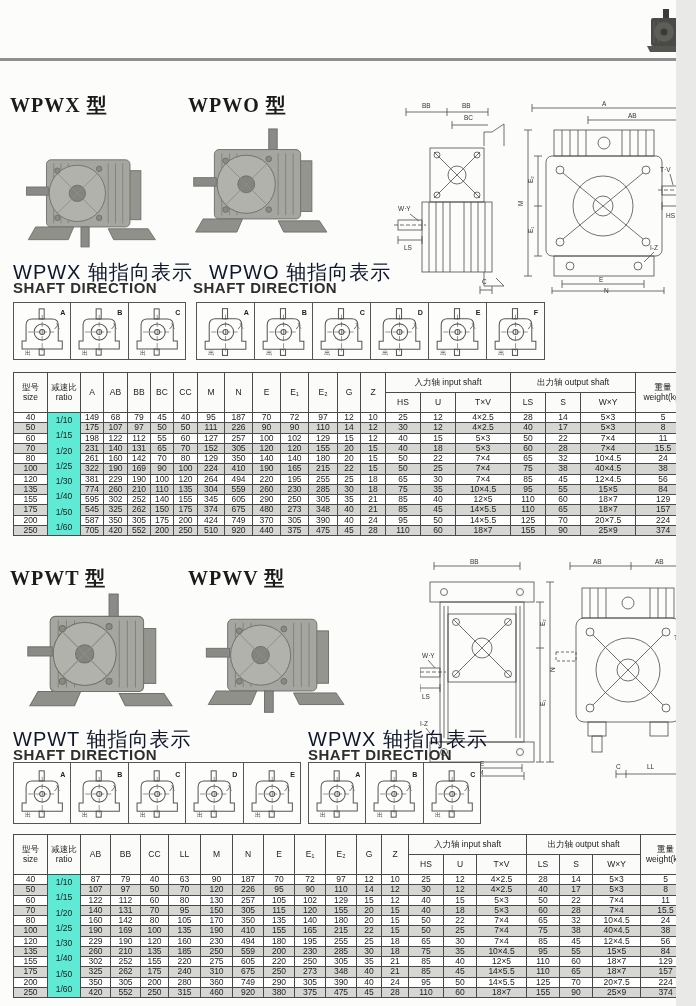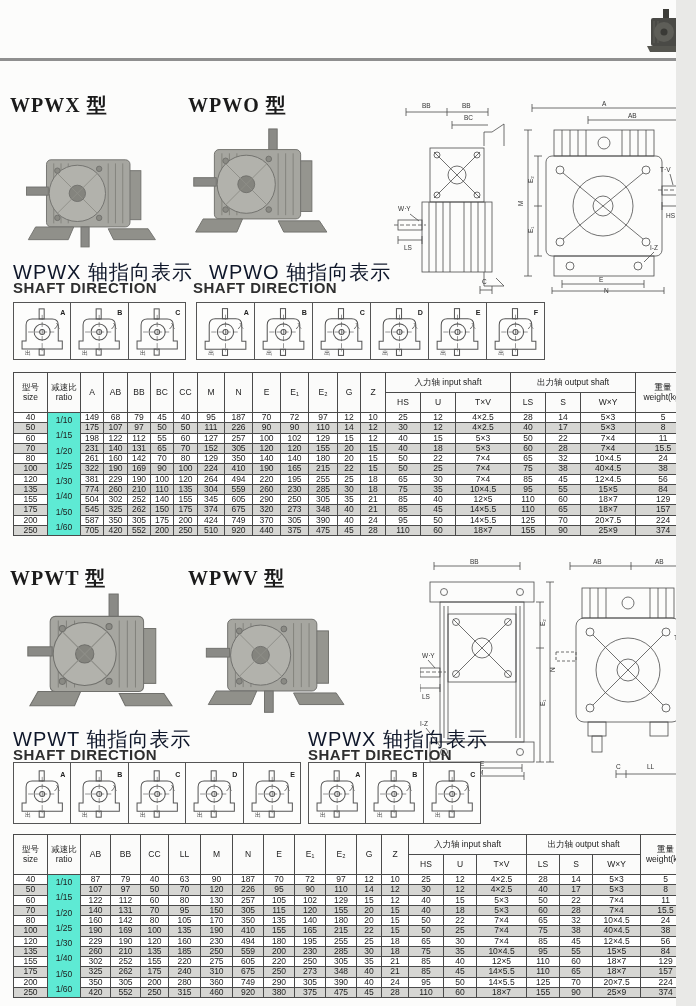--- a/index.html
+++ b/index.html
@@ -547,21 +547,21 @@
             <td>75</td>
             <td>35</td>
             <td>10×4.5</td>
             <td>95</td>
             <td>55</td>
             <td>15×5</td>
             <td>84</td>
           </tr>
           <tr>
             <td>155</td>
-            <td>504</td>
+            <td>595</td>
             <td>302</td>
             <td>252</td>
             <td>140</td>
             <td>155</td>
             <td>345</td>
             <td>605</td>
             <td>290</td>
             <td>250</td>
             <td>305</td>
             <td>35</td>
@@ -576,21 +576,21 @@
           </tr>
           <tr class="shade">
             <td>175</td>
             <td>545</td>
             <td>325</td>
             <td>262</td>
             <td>150</td>
             <td>175</td>
             <td>374</td>
             <td>675</td>
-            <td>320</td>
+            <td>480</td>
             <td>273</td>
             <td>348</td>
             <td>40</td>
             <td>21</td>
             <td>85</td>
             <td>45</td>
             <td>14×5.5</td>
             <td>110</td>
             <td>65</td>
             <td>18×7</td>

